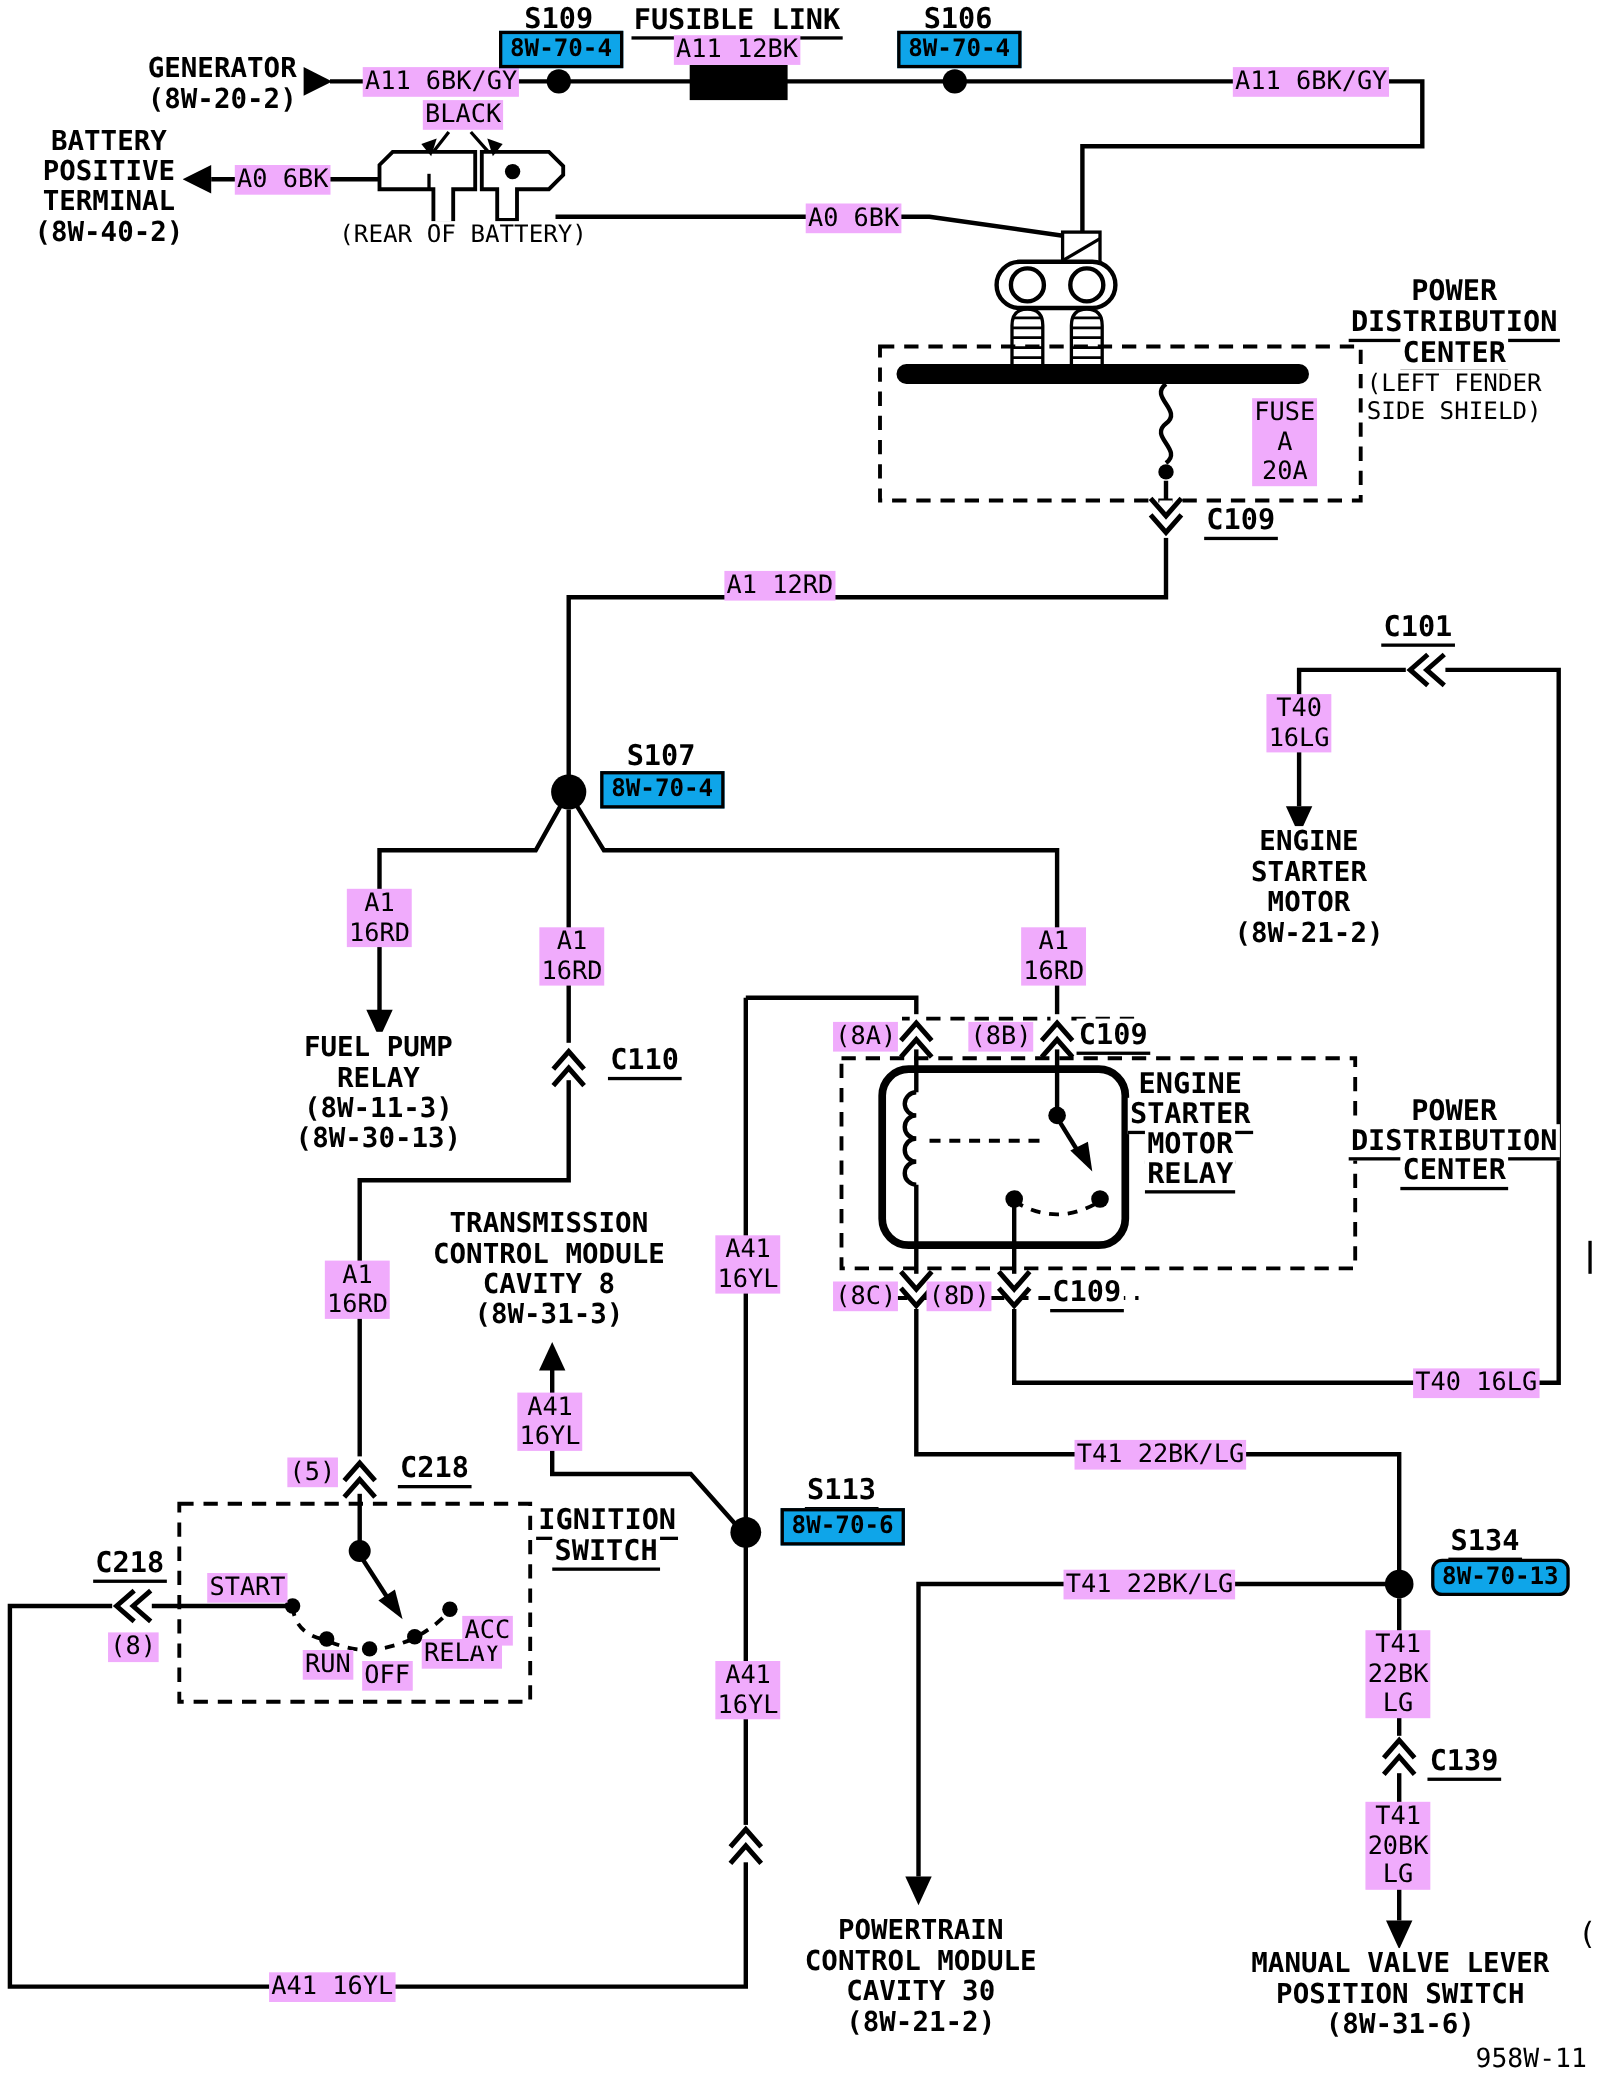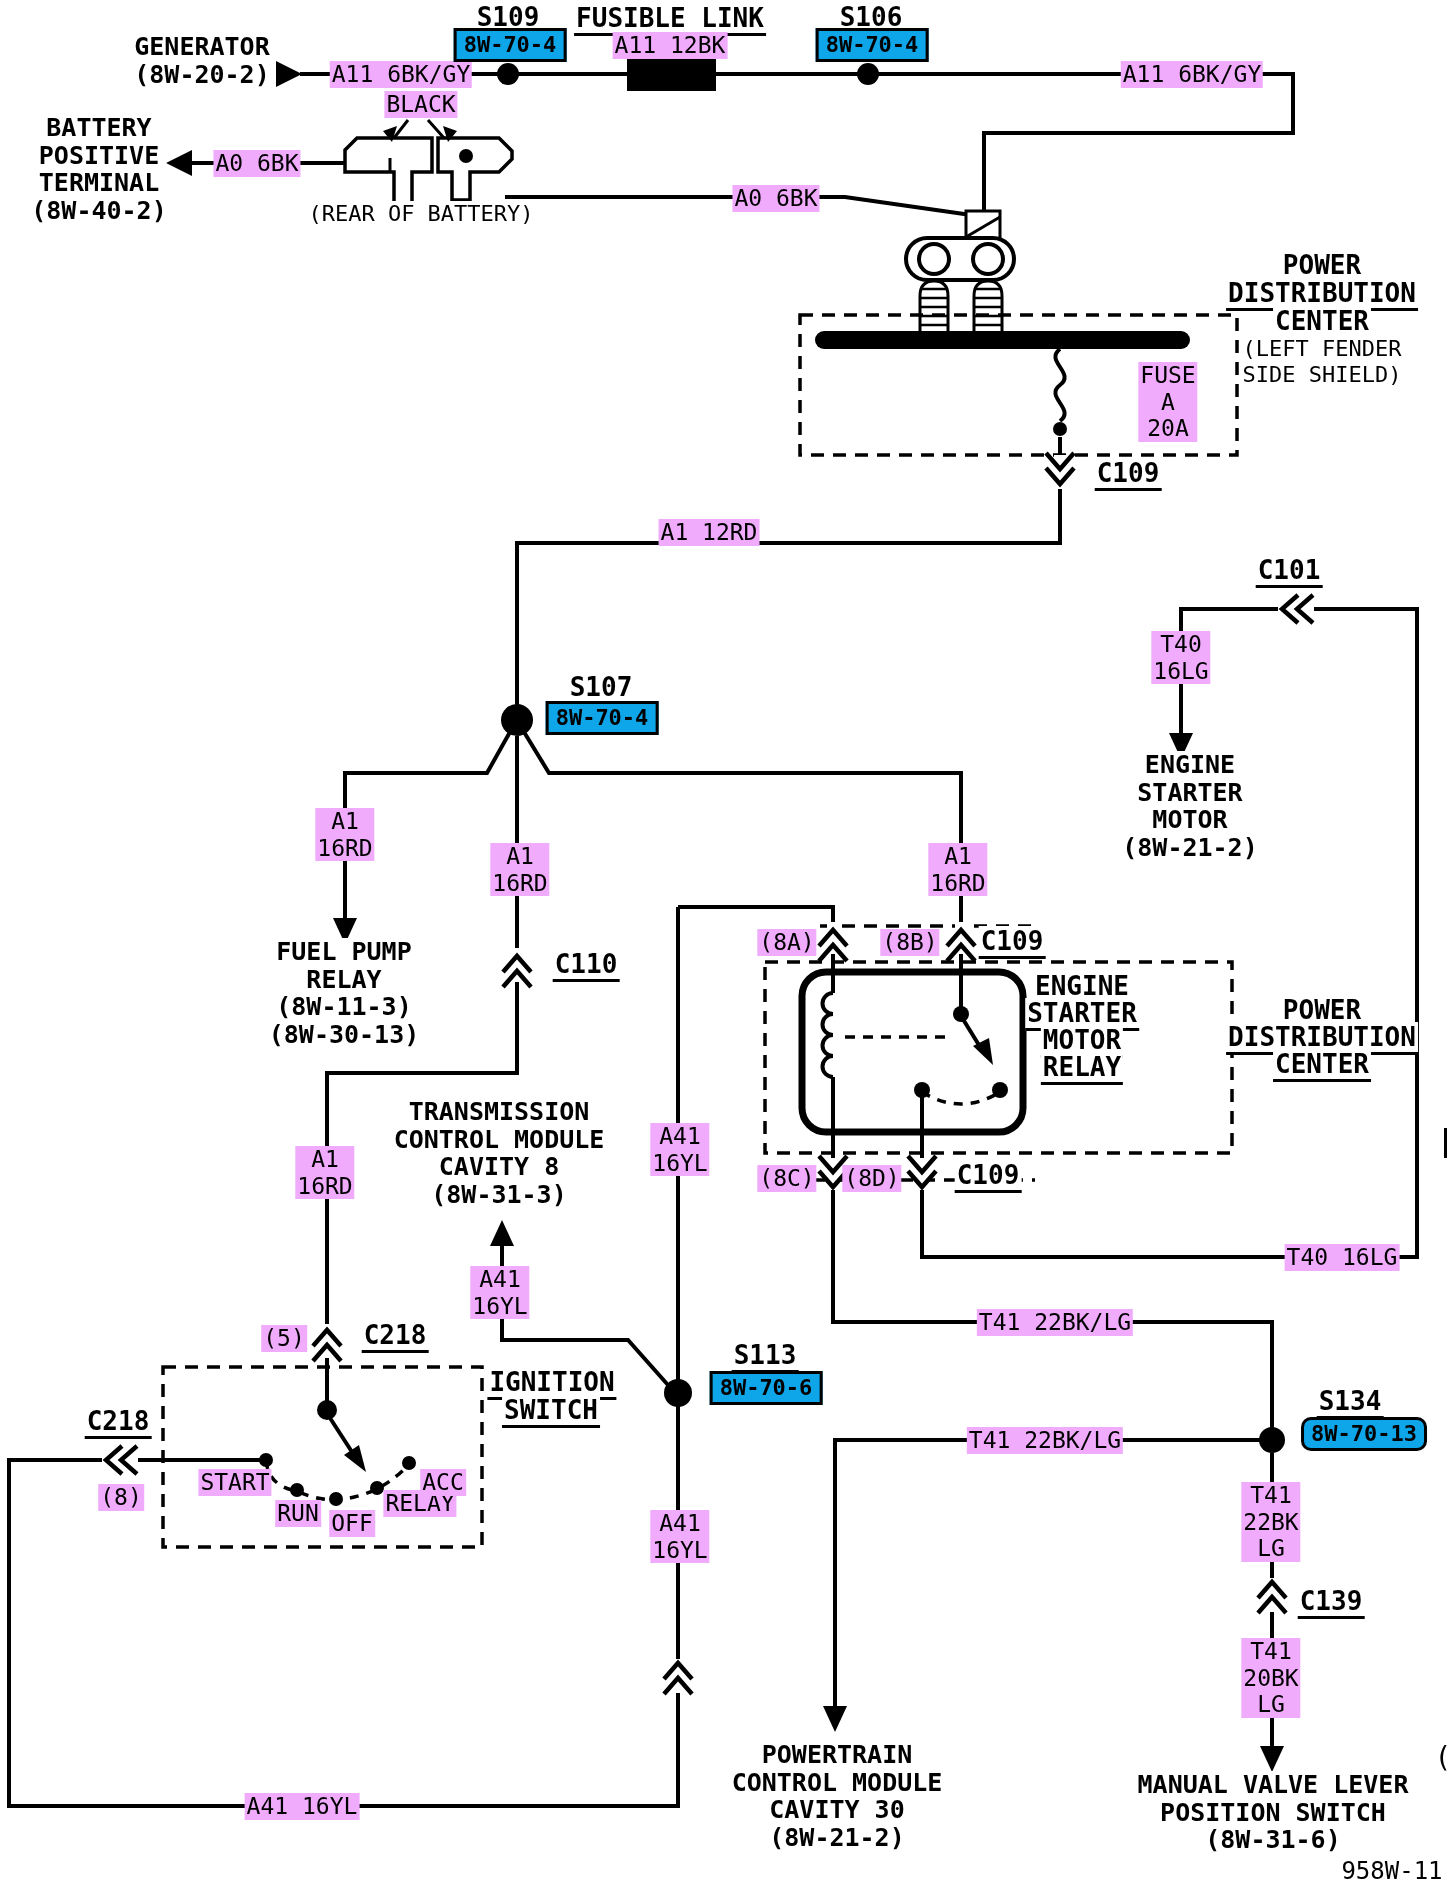--- a/index.html
+++ b/index.html
@@ -142,21 +142,21 @@
     <polygon points="490,1246 514,1246 502,1220"></polygon>
     <polygon points="1169,733 1193,733 1181,759"></polygon>
     <polygon points="823,1706 847,1706 835,1732"></polygon>
     <polygon points="1260,1746 1284,1746 1272,1772"></polygon>
   </g>
 
   <rect x="1444" y="1128" width="3" height="30" fill="#000"></rect>
 </svg>
 
 <div id="labels">
-      <div class="lbl dest" style="left: 202px; top: 33px;">GENERATOR
+      <div class="lbl dest" style="left: 202px; top: 48px;">GENERATOR
 (8W-20-2)</div>
       <div class="lbl w" style="left: 401px; top: 61px;">A11 6BK/GY</div>
       <div class="lbl ref u" style="left: 508px; top: 2px;">S109</div>
       <div class="lbl box" style="left: 510px; top: 28px;">8W-70-4</div>
       <div class="lbl ref u" style="left: 670px; top: 3px;">FUSIBLE LINK</div>
       <div class="lbl w" style="left: 670px; top: 32px;">A11 12BK</div>
       <div class="lbl ref u" style="left: 871px; top: 2px;">S106</div>
       <div class="lbl box" style="left: 872px; top: 28px;">8W-70-4</div>
       <div class="lbl w" style="left: 1192px; top: 61px;">A11 6BK/GY</div>
       <div class="lbl w" style="left: 421px; top: 91px;">BLACK</div>
@@ -225,21 +225,21 @@
       <div class="lbl ref u" style="left: 765px; top: 1340px;">S113</div>
       <div class="lbl box" style="left: 766px; top: 1371px;">8W-70-6</div>
       <div class="lbl w" style="left: 680px; top: 1510px;">A41
 16YL</div>
       <div class="lbl ref u" style="left: 552px; top: 1367px;">IGNITION</div>
       <div class="lbl ref u" style="left: 551px; top: 1395px;">SWITCH</div>
       <div class="lbl w" style="left: 284px; top: 1325px;">(5)</div>
       <div class="lbl ref u" style="left: 395px; top: 1320px;">C218</div>
       <div class="lbl ref u" style="left: 118px; top: 1406px;">C218</div>
       <div class="lbl w" style="left: 121px; top: 1484px;">(8)</div>
-      <div class="lbl w" style="left: 235px; top: 1430px; margin-top: 39px;">START</div>
+      <div class="lbl w" style="left: 225px; top: 1430px;">START</div>
       <div class="lbl w" style="left: 298px; top: 1500px;">RUN</div>
       <div class="lbl w" style="left: 352px; top: 1510px;">OFF</div>
       <div class="lbl w" style="left: 420px; top: 1490px;">RELAY</div>
       <div class="lbl w" style="left: 443px; top: 1453px; margin-top: 16px;">ACC</div>
       <div class="lbl ref u" style="left: 1350px; top: 1386px;">S134</div>
       <div class="lbl box" style="left: 1364px; top: 1417px; border-radius: 10px;">8W-70-13</div>
       <div class="lbl w" style="left: 1045px; top: 1427px;">T41 22BK/LG</div>
       <div class="lbl w" style="left: 1271px; top: 1482px;">T41
 22BK
 LG</div>

